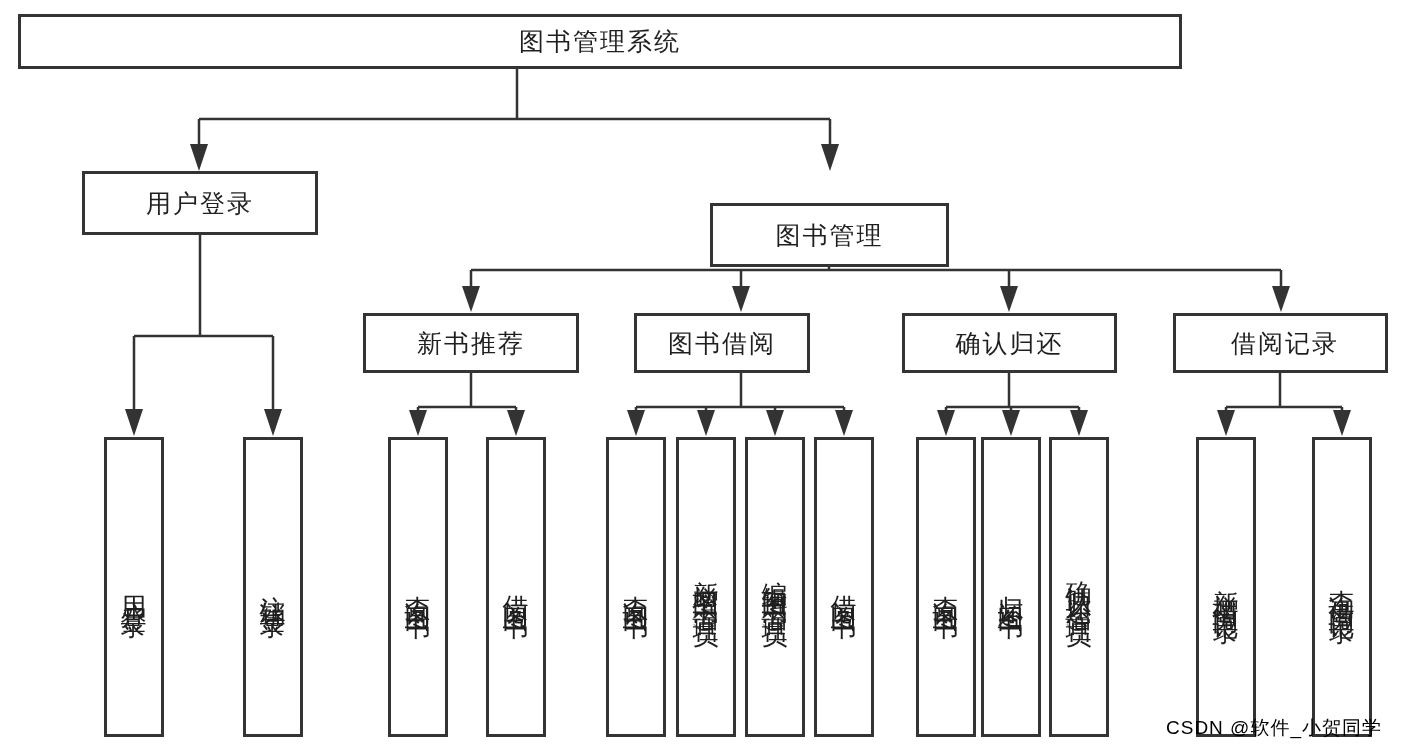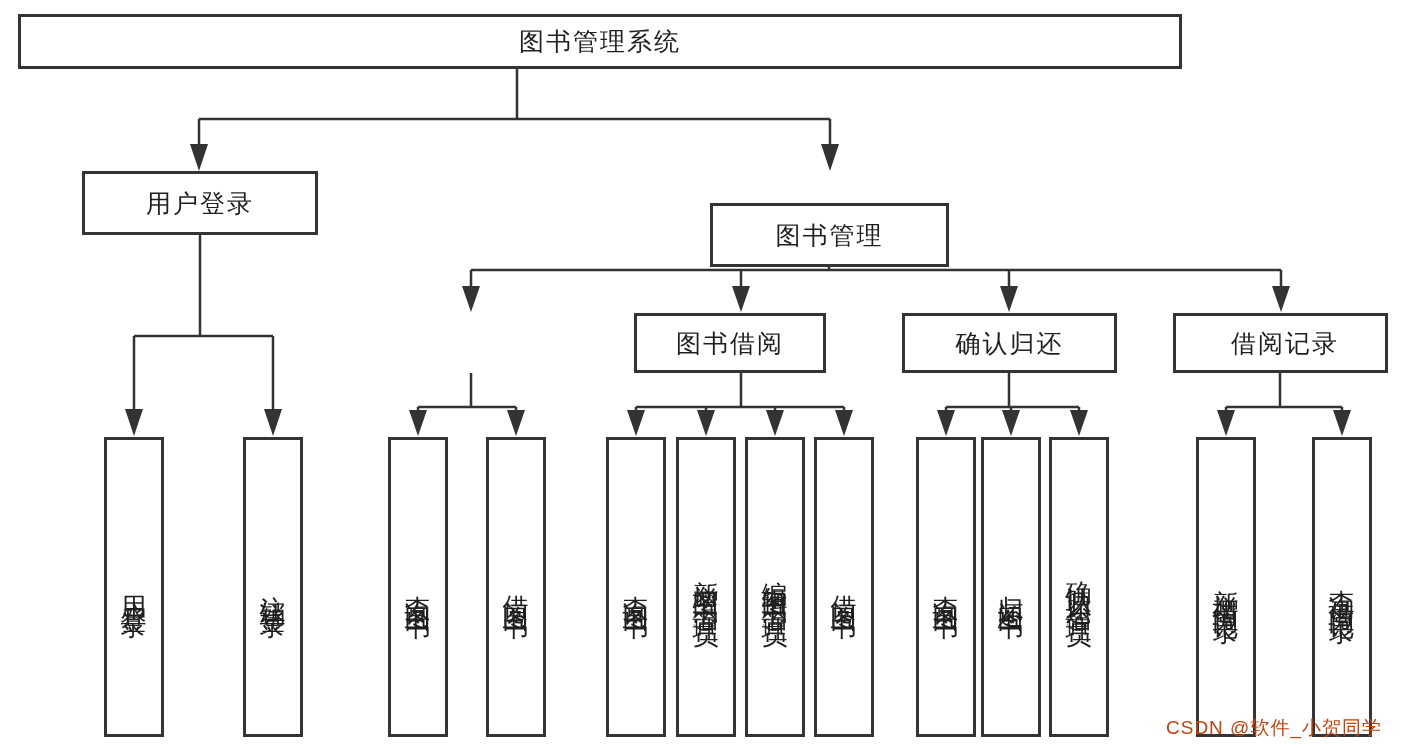--- a/index.html
+++ b/index.html
@@ -17,33 +17,33 @@
   .h-label { font-size:25px; letter-spacing:2px; white-space:nowrap; }
   .v-label {
     writing-mode:vertical-rl; text-orientation:mixed;
     font-size:26px; letter-spacing:6px; line-height:1; white-space:nowrap;
   }
   .root-box   { left:18px;  top:14px;  width:1164px; height:55px; }
   .branch-a   { left:82px;  top:171px; width:236px;  height:64px; }
   .branch-b   { left:710px; top:171px; width:239px;  height:64px;margin-top:32px; }
   .grp        { top:313px; height:60px; }
   .grp-0 { left:363px;  width:216px; }
-  .grp-1 { left:634px;  width:192px; }
+  .grp-1 { left:634px;  width:176px; }
   .grp-2 { left:902px;  width:215px; }
   .grp-3 { left:1173px; width:215px;padding-left:9px; }
   .leaf { top:437px; width:60px; height:300px; }
   .lf-0  { left:104px; }  .lf-1  { left:243px; }
   .lf-2  { left:388px; }  .lf-3  { left:486px; }
   .lf-4  { left:606px; }  .lf-5  { left:676px; }
   .lf-6  { left:745px; }  .lf-7  { left:814px; }
   .lf-8  { left:916px; }  .lf-9  { left:981px; }  .lf-10 { left:1049px; }
   .lf-11 { left:1196px; } .lf-12 { left:1312px; }
   .watermark {
     position:absolute; left:1166px; top:715px; font-size:19px; letter-spacing:1px;
-    color:#c2410c; z-index:10; white-space:nowrap;
+    color:#000000; z-index:10; white-space:nowrap;
   }
 </style>
 </head>
 <body>
 
 <div class="stage">
 
   <svg width="1405" height="747" viewBox="0 0 1405 747">
     <g stroke="#333333" stroke-width="2.5" fill="none">
       <path d="M517 69 V119 M199 119 H830 M199 119 V146 M830 119 V146"></path>
@@ -81,20 +81,23 @@
     <span class="h-label">图书管理系统</span>
   </div>
 
   <div class="box branch-a">
     <span class="h-label">用户登录</span>
   </div>
   <div class="box branch-b">
     <span class="h-label">图书管理</span>
   </div>
 
+  <div class="box grp grp-0">
+    <span class="h-label">新书推荐</span>
+  </div>
   <div class="box grp grp-1">
     <span class="h-label">图书借阅</span>
   </div>
   <div class="box grp grp-2">
     <span class="h-label">确认归还</span>
   </div>
   <div class="box grp grp-3">
     <span class="h-label">借阅记录</span>
   </div>
 

